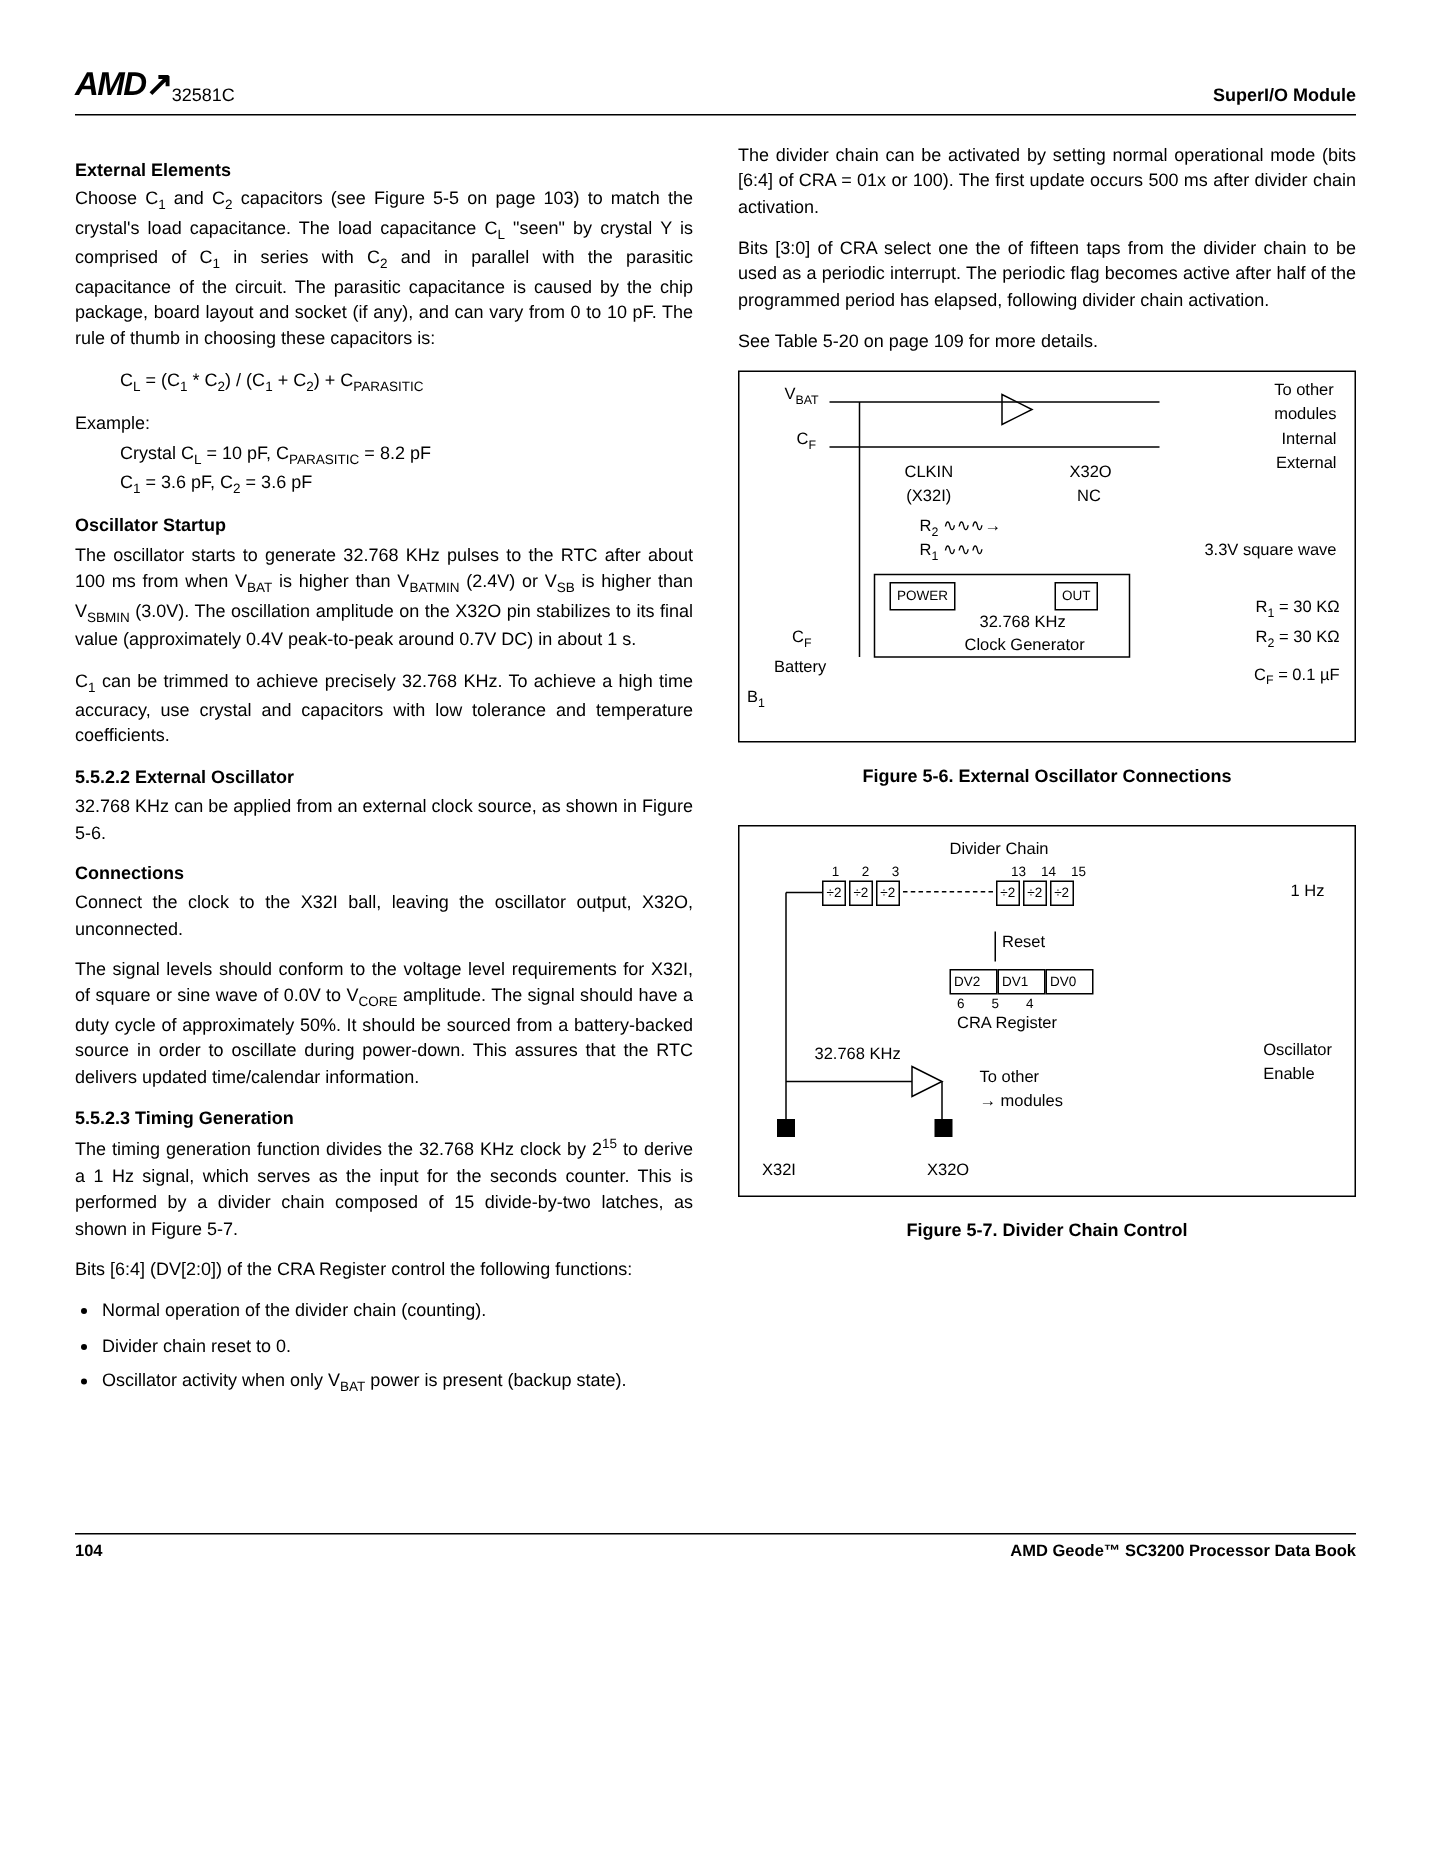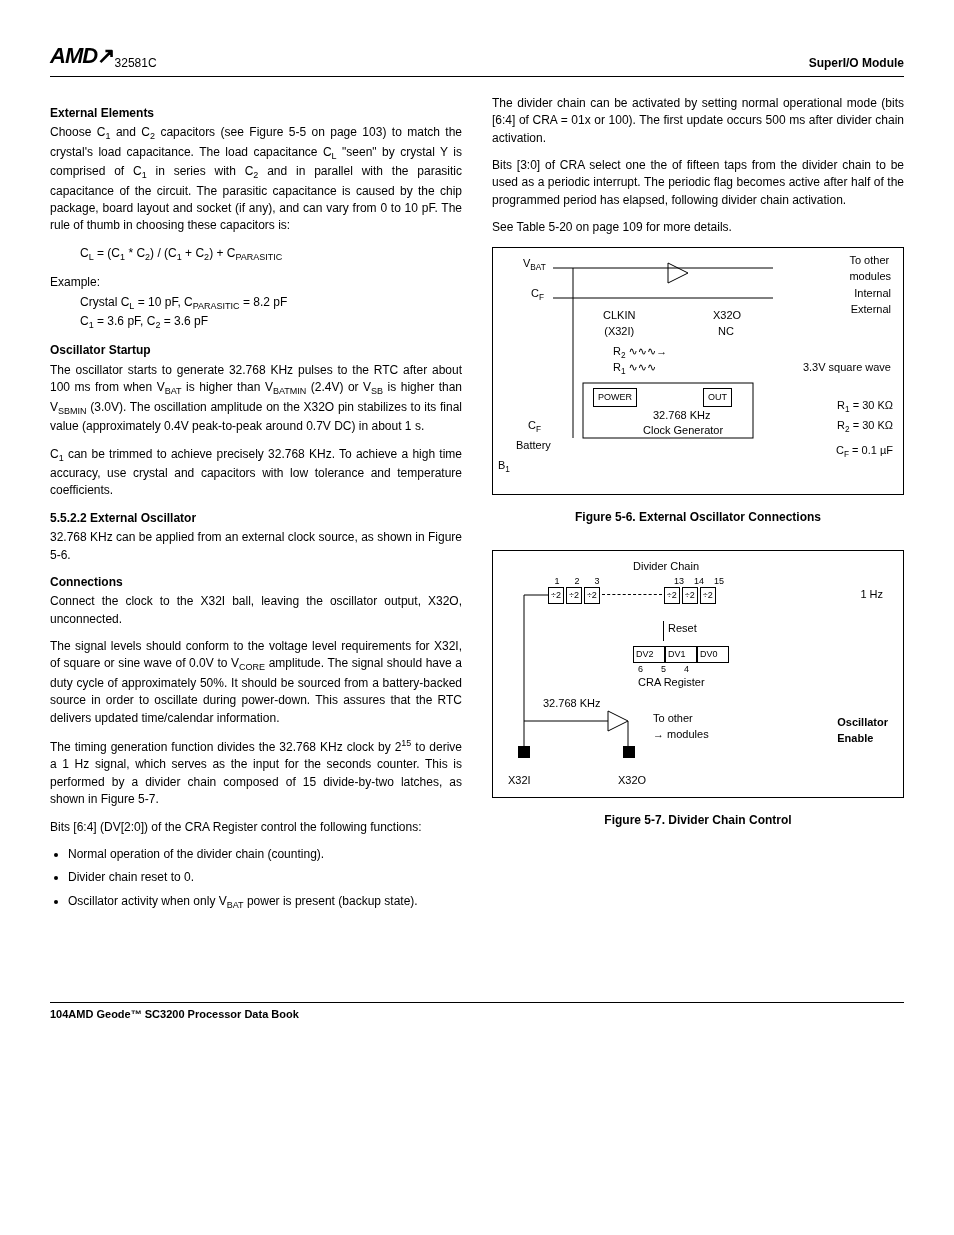--- a/index.html
+++ b/index.html
@@ -55,21 +55,21 @@
   .figure-box {
     border: 1px solid #000;
     padding: 8px;
     margin: 8px 0 4px 0;
     min-height: 200px;
     position: relative;
     font-size: 11px;
   }
   .footer {
     display: flex;
-    justify-content: flex-start;
+    justify-content: space-between;
     border-top: 1px solid #000;
     margin-top: 80px;
     padding-top: 4px;
     font-size: 11px;
     font-weight: bold;
   }
   
   .fig6 div { position: absolute; }
   .divbox { border:1px solid #000; display:inline-block; padding:1px 2px; font-size:9px;}
 </style>
@@ -99,20 +99,21 @@
     <p>C<span class="sub">1</span> can be trimmed to achieve precisely 32.768 KHz. To achieve a high time accuracy, use crystal and capacitors with low tolerance and temperature coefficients.</p>
 
     <div class="section-title">5.5.2.2    External Oscillator</div>
     <p>32.768 KHz can be applied from an external clock source, as shown in Figure 5-6.</p>
 
     <div class="section-title">Connections</div>
     <p>Connect the clock to the X32I ball, leaving the oscillator output, X32O, unconnected.</p>
 
     <p>The signal levels should conform to the voltage level requirements for X32I, of square or sine wave of 0.0V to V<span class="sub">CORE</span> amplitude. The signal should have a duty cycle of approximately 50%. It should be sourced from a battery-backed source in order to oscillate during power-down. This assures that the RTC delivers updated time/calendar information.</p>
 
+    <div class="section-title">5.5.2.3    Timing Generation</div>
     <p>The timing generation function divides the 32.768 KHz clock by 2<span class="sup">15</span> to derive a 1 Hz signal, which serves as the input for the seconds counter. This is performed by a divider chain composed of 15 divide-by-two latches, as shown in Figure 5-7.</p>
     <p>Bits [6:4] (DV[2:0]) of the CRA Register control the following functions:</p>
     <ul>
       <li>Normal operation of the divider chain (counting).</li>
       <li>Divider chain reset to 0.</li>
       <li>Oscillator activity when only V<span class="sub">BAT</span> power is present (backup state).</li>
     </ul>
   </div>
 
   <div class="col">
@@ -182,21 +183,21 @@
           <span class="divbox" style="width:26px;">DV0</span>
       </div>
       <div style="position:absolute; top:112px; left:145px; display:flex; gap:18px; font-size:9px;">
         <span>6</span>
           <span>5</span>
           <span>4</span>
       </div>
       <div style="position:absolute; top:124px; left:145px;">CRA Register</div>
       <div style="position:absolute; top:145px; left:50px;">32.768 KHz</div>
       <div style="position:absolute; top:160px; left:160px;">To other<br>→ modules</div>
-      <div style="position:absolute; top:164px; right:15px;font-weight:bold;">Oscillator<br>Enable</div>
+      <div style="position:absolute; top:142px; right:15px;">Oscillator<br>Enable</div>
       <div style="position:absolute; bottom:8px; left:15px;">X32I</div>
       <div style="position:absolute; bottom:8px; left:125px;">X32O</div>
       <svg width="100%" height="100%" style="position:absolute;top:0;left:0;">
         <rect x="25" y="195" width="12" height="12" fill="#000"></rect>
         <rect x="130" y="195" width="12" height="12" fill="#000"></rect>
         <line x1="31" y1="195" x2="31" y2="44" stroke="#000"></line>
         <line x1="31" y1="44" x2="55" y2="44" stroke="#000"></line>
         <polygon points="115,160 135,170 115,180" fill="none" stroke="#000"></polygon>
         <line x1="31" y1="170" x2="115" y2="170" stroke="#000"></line>
         <line x1="135" y1="170" x2="135" y2="195" stroke="#000"></line>

